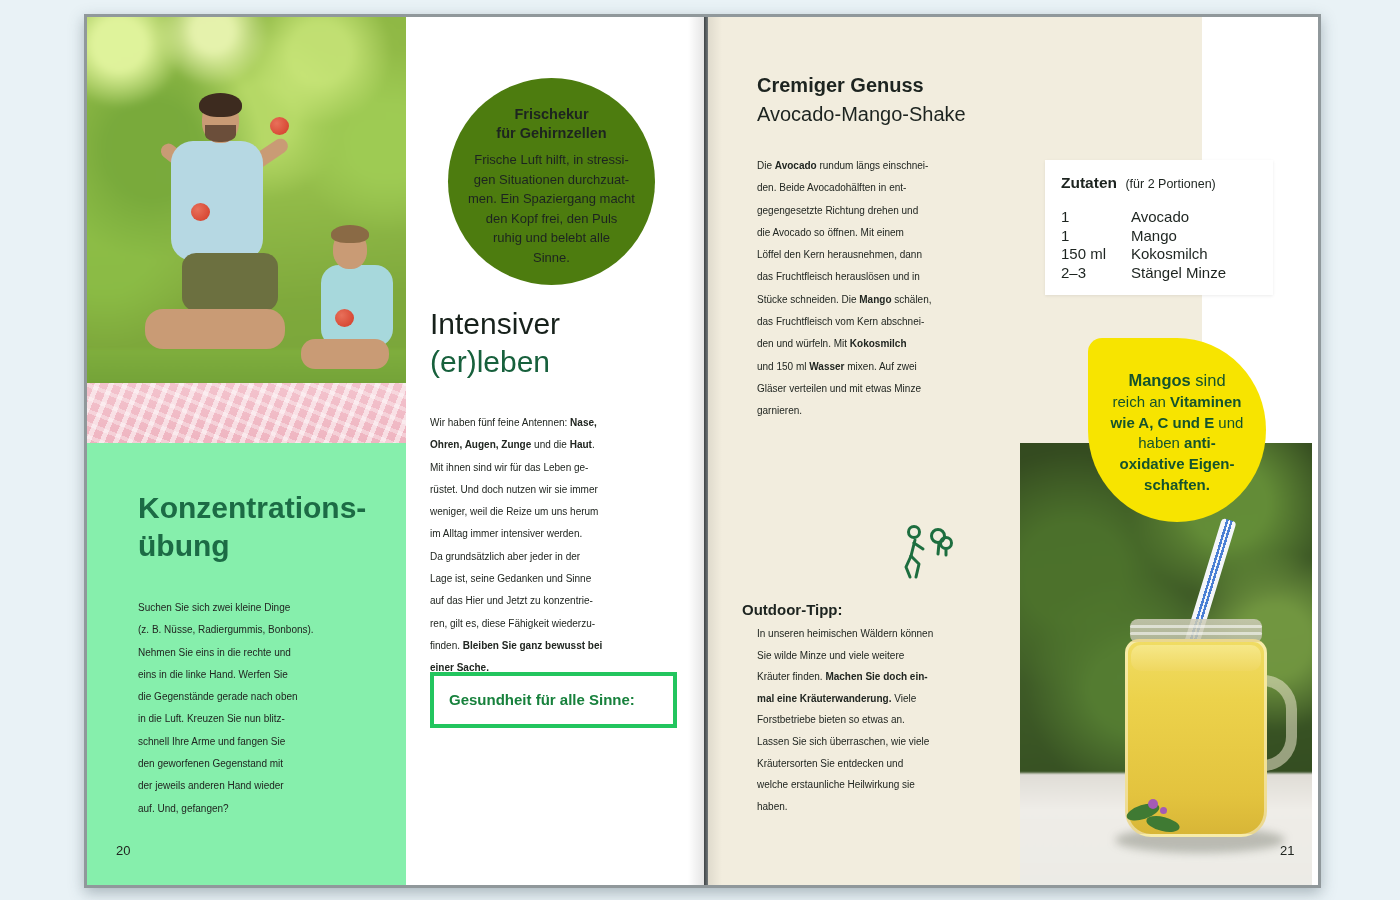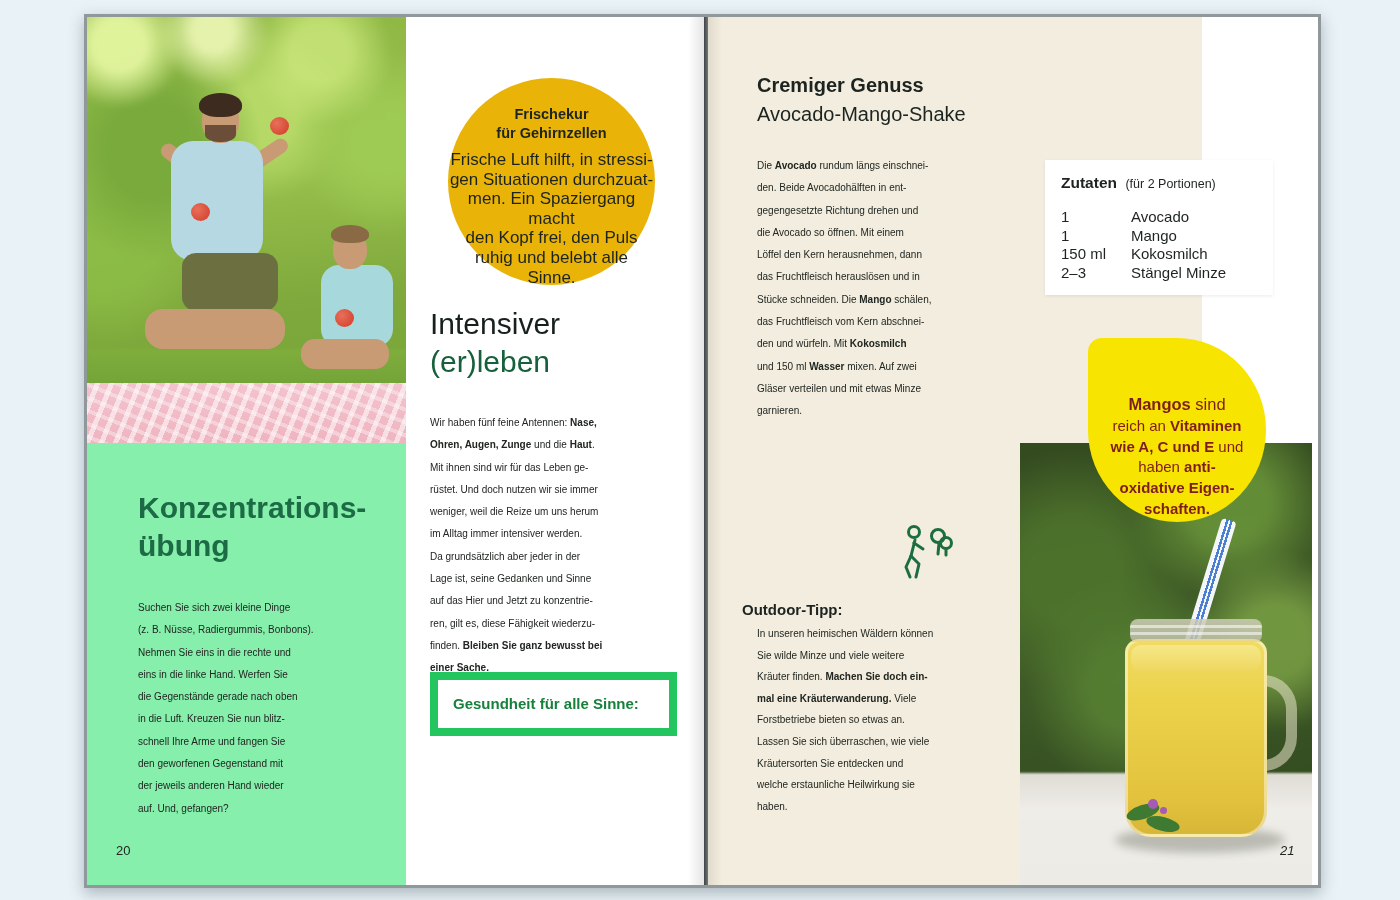--- a/index.html
+++ b/index.html
@@ -15,46 +15,46 @@
   #page-left::after{content:"";position:absolute;right:0;top:0;width:16px;height:100%;
         background:linear-gradient(to right,rgba(0,0,0,0),rgba(0,0,0,.10));pointer-events:none;z-index:5;}
   #page-right::before{content:"";position:absolute;left:0;top:0;width:14px;height:100%;
         background:linear-gradient(to left,rgba(0,0,0,0),rgba(0,0,0,.08));pointer-events:none;z-index:5;}
   
   .body-text{font-size:10px;line-height:22.3px;color:#212621;}
   .page-num{font-size:13px;color:#212621;}
   
   .mint-panel{left:0;top:426px;width:319px;height:442px;background:#86efac;}
   .mint-heading{left:51px;top:472px;font-size:30px;line-height:38px;font-weight:bold;color:#1c6b45;}
-  .bubble-blue{left:361px;top:61px;width:207px;height:207px;border-radius:50%;background:#eab308;
+  .bubble-blue{left:361px;top:61px;width:207px;height:207px;border-radius:50%;background:#4d7c0f;
                text-align:center;box-sizing:border-box;padding-top:27px;z-index:4;}
   .bubble-blue .b-title{font-size:14.5px;line-height:19px;font-weight:bold;color:#1d2420;margin-bottom:7px;}
-  .bubble-blue .b-body{font-size:17px;line-height:19.6px;color:#1d2420;}
+  .bubble-blue .b-body{font-size:13px;line-height:19.6px;color:#1d2420;}
   .headline{left:343px;top:288px;font-size:30px;line-height:38px;font-weight:normal;color:#17211b;}
   .headline .green{color:#17603c;}
   .intro{left:343px;top:395px;width:252px;}
-  .checkup-box{left:343px;top:655px;width:247px;box-sizing:border-box;border:8px solid #22c55e;
+  .checkup-box{left:343px;top:655px;width:247px;box-sizing:border-box;border:4px solid #22c55e;
                background:#fff;padding:13px 15px 14px 15px;}
   .checkup-title{font-size:15px;font-weight:bold;color:#17813c;line-height:21px;}
   .checkup-body{font-size:15px;line-height:21px;color:#212621;}
   
   .r-title{left:49px;top:57px;font-size:20px;font-weight:bold;color:#1d2420;}
   .r-subtitle{left:49px;top:86px;font-size:20px;color:#1d2420;}
   .recipe{left:49px;top:138px;width:262px;}
   .zutaten-box{left:337px;top:143px;width:228px;height:135px;box-sizing:border-box;background:#fff;
                padding:14px 16px;box-shadow:0 1px 3px rgba(0,0,0,.08);}
   .z-title{font-size:15.5px;font-weight:bold;color:#1d2420;display:inline;}
   .z-sub{font-size:12.5px;color:#1d2420;display:inline;margin-left:4px;}
   .z-rows{margin-top:16px;}
   .z-row{font-size:15px;line-height:18.6px;color:#1d2420;display:flex;}
   .z-qty{width:70px;flex:none;}
   .bubble-yellow{left:380px;top:321px;width:178px;height:184px;background:#f7e400;
                  border-radius:14px 50% 50% 50%;z-index:4;text-align:center;
                  box-sizing:border-box;padding:32px 10px 0 10px;}
-  .bubble-yellow .y-text{font-size:15px;line-height:20.8px;color:#7f1d1d;margin-top:24px;}
+  .bubble-yellow .y-text{font-size:15px;line-height:20.8px;color:#14532d;}
   .bubble-yellow .y-lead{font-size:16.5px;}
   .outdoor-title{left:34px;top:584px;font-size:15px;font-weight:bold;color:#1d2420;}
   .outdoor-body{left:49px;top:606px;width:270px;line-height:21.6px;}
   .hiker{left:185px;top:506px;width:64px;height:66px;}
   
   .photo1{left:0;top:0;width:319px;height:426px;overflow:hidden;background:#85ae40;}
   .photo1 .bg{position:absolute;inset:-8px;filter:blur(3px);
      background:
       radial-gradient(circle at 12% 8%, rgba(228,246,160,.95) 0 26px, rgba(228,246,160,0) 64px),
       radial-gradient(circle at 40% 5%, rgba(244,252,190,.85) 0 20px, transparent 56px),
@@ -79,21 +79,21 @@
   .photo1 .arm-r{position:absolute;left:70px;top:138px;width:52px;height:15px;border-radius:8px;transform:rotate(38deg);}
   .photo1 .arm-l{position:absolute;left:152px;top:132px;width:52px;height:15px;border-radius:8px;transform:rotate(-34deg);}
   .photo1 .shorts{position:absolute;left:95px;top:236px;width:96px;height:58px;border-radius:14px;background:#6c7040;}
   .photo1 .legs{position:absolute;left:58px;top:292px;width:140px;height:40px;border-radius:18px;}
   .photo1 .c-head{position:absolute;left:246px;top:214px;width:34px;height:38px;border-radius:46%;}
   .photo1 .c-hair{position:absolute;left:244px;top:208px;width:38px;height:18px;border-radius:50% 50% 40% 40%;background:#8a6a45;}
   .photo1 .c-body{position:absolute;left:234px;top:248px;width:72px;height:82px;border-radius:18px;background:#a7d8dc;}
   .photo1 .c-legs{position:absolute;left:214px;top:322px;width:88px;height:30px;border-radius:14px;}
   .apple{position:absolute;width:19px;height:18px;border-radius:50%;background:radial-gradient(circle at 35% 35%, #e8705a, #d84a36 70%);}
   
-  .photo2{left:312px;top:426px;width:292px;height:442px;overflow:hidden;background:#2e4420;font-style:italic;}
+  .photo2{left:312px;top:426px;width:292px;height:442px;overflow:hidden;background:#2e4420;}
   .photo2 .bg{position:absolute;inset:-10px;filter:blur(4px);
      background:
       radial-gradient(circle at 70% 15%, rgba(110,155,60,.8) 0 40px, transparent 100px),
       radial-gradient(circle at 20% 30%, rgba(80,120,45,.8) 0 50px, transparent 120px),
       radial-gradient(circle at 85% 45%, rgba(135,175,75,.7) 0 36px, transparent 90px),
       radial-gradient(circle at 40% 55%, rgba(95,140,55,.7) 0 44px, transparent 110px),
       linear-gradient(170deg,#33491f 0%,#3f5c27 45%,#2c421d 100%);}
   .photo2 .table{position:absolute;left:-6px;top:330px;width:310px;height:122px;
      background:linear-gradient(180deg,#dfdcd6,#efede8 30%,#ecebe6);filter:blur(.8px);}
   .photo2 .jar-shadow{position:absolute;left:95px;top:384px;width:170px;height:26px;border-radius:50%;

